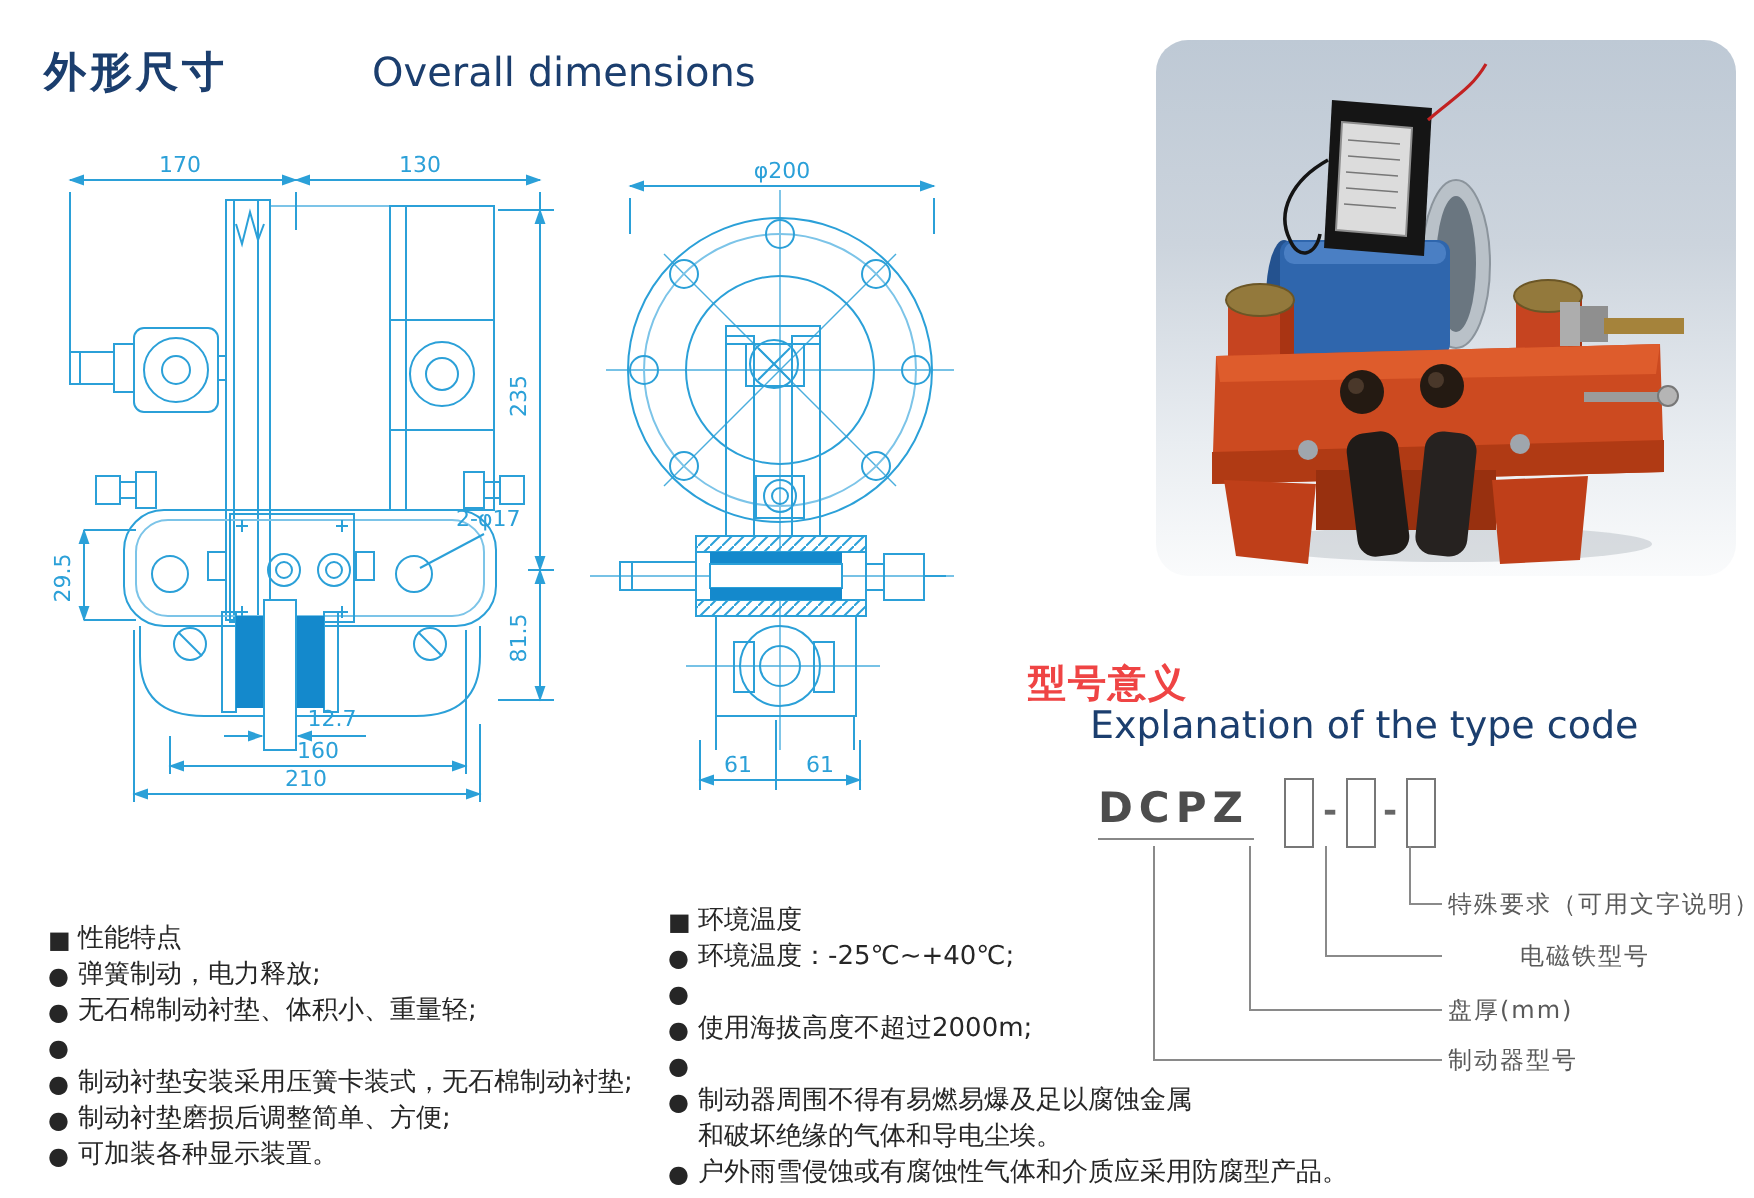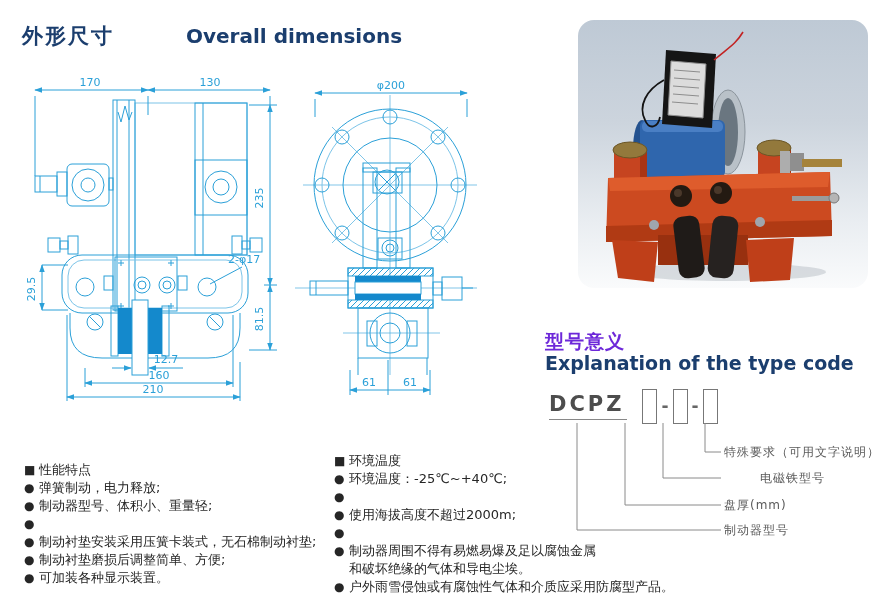--- a/index.html
+++ b/index.html
@@ -1,23 +1,23 @@
 <!DOCTYPE html>
 <html><head>
 <meta charset="utf-8">
 <style>
   html,body{margin:0;padding:0;background:#fff;}
   .page{position:relative;width:877px;height:599px;background:#ffffff;overflow:hidden;
         font-family:"DejaVu Sans","Liberation Sans",sans-serif;}
   
   .title-zh{position:absolute;left:22px;top:22px;font-size:21px;font-weight:bold;
             color:#1b3e6e;letter-spacing:2px;}
-  .title-en{position:absolute;left:186px;top:24px;font-size:20px;font-weight:bold;color:#1b3e6e;}
-  .tc-zh{position:absolute;left:545px;top:329px;font-size:19px;font-weight:bold;color:#6d28d9;letter-spacing:1px;}
-  .tc-en{position:absolute;left:545px;top:352px;font-size:19px;font-weight:bold;color:#1b3e6e;}
+  .title-en{position:absolute;left:186px;top:24px;font-size:20px;font-weight:normal;color:#1b3e6e;}
+  .tc-zh{position:absolute;left:514px;top:329px;font-size:19px;font-weight:bold;color:#ef4444;letter-spacing:1px;}
+  .tc-en{position:absolute;left:545px;top:352px;font-size:19px;font-weight:normal;color:#1b3e6e;}
   
   svg.dwg{position:absolute;}
   .dln{stroke:#2ba0d8;stroke-width:1;fill:none;}
   .dlt{stroke:#7cc4e8;stroke-width:1;fill:none;}
   .cl{stroke:#2ba0d8;stroke-width:0.7;fill:none;opacity:.85;}
   .dimtxt{fill:#2ba0d8;font-size:11px;stroke:none;font-family:"DejaVu Sans",sans-serif;}
   .bluefill{fill:#1489cc;stroke:none;}
   
   .photo{position:absolute;left:578px;top:20px;width:290px;height:268px;border-radius:16px;
          background:linear-gradient(180deg,#bec9d5 0%,#ccd4dd 38%,#e9edf1 75%,#fafbfc 100%);}
@@ -291,21 +291,21 @@
       <span class="marker">■</span>
       <span>性能特点</span>
     </div>
     <div>
         <div class="list-line">
           <span class="marker">●</span>
           <span>弹簧制动，电力释放;</span>
         </div>
         <div class="list-line">
           <span class="marker">●</span>
-          <span>制动器型号、体积小、重量轻;</span>
+          <span>无石棉制动衬垫、体积小、重量轻;</span>
         </div>
         <div class="list-line">
           <span class="marker">●</span>
         </div>
         <div class="list-line">
           <span class="marker">●</span>
           <span>制动衬垫安装采用压簧卡装式，无石棉制动衬垫;</span>
         </div>
         <div class="list-line">
           <span class="marker">●</span>

